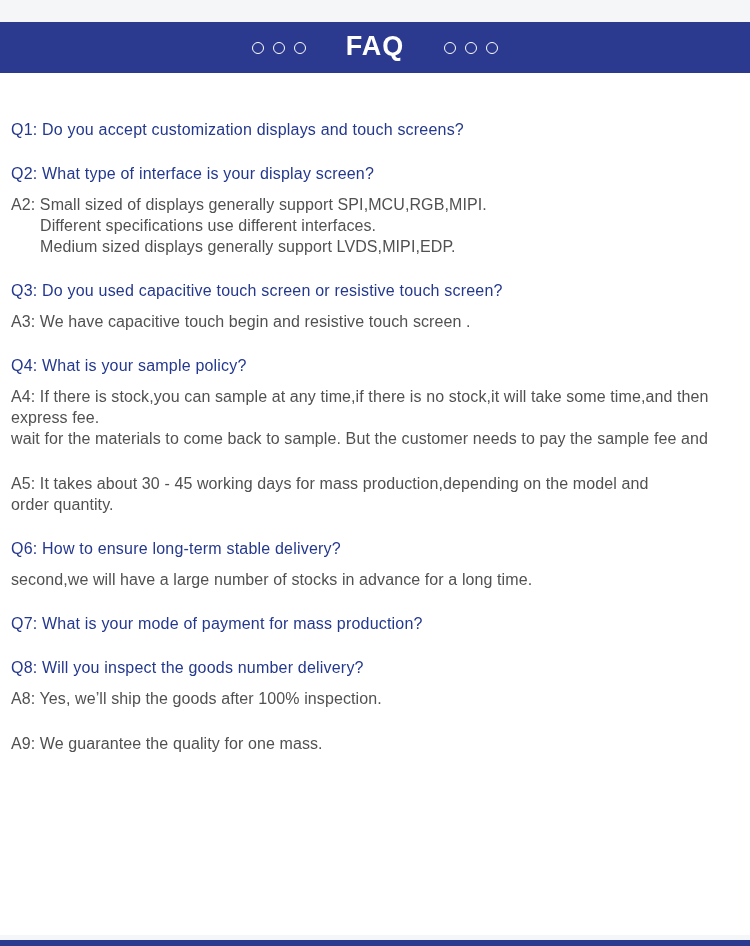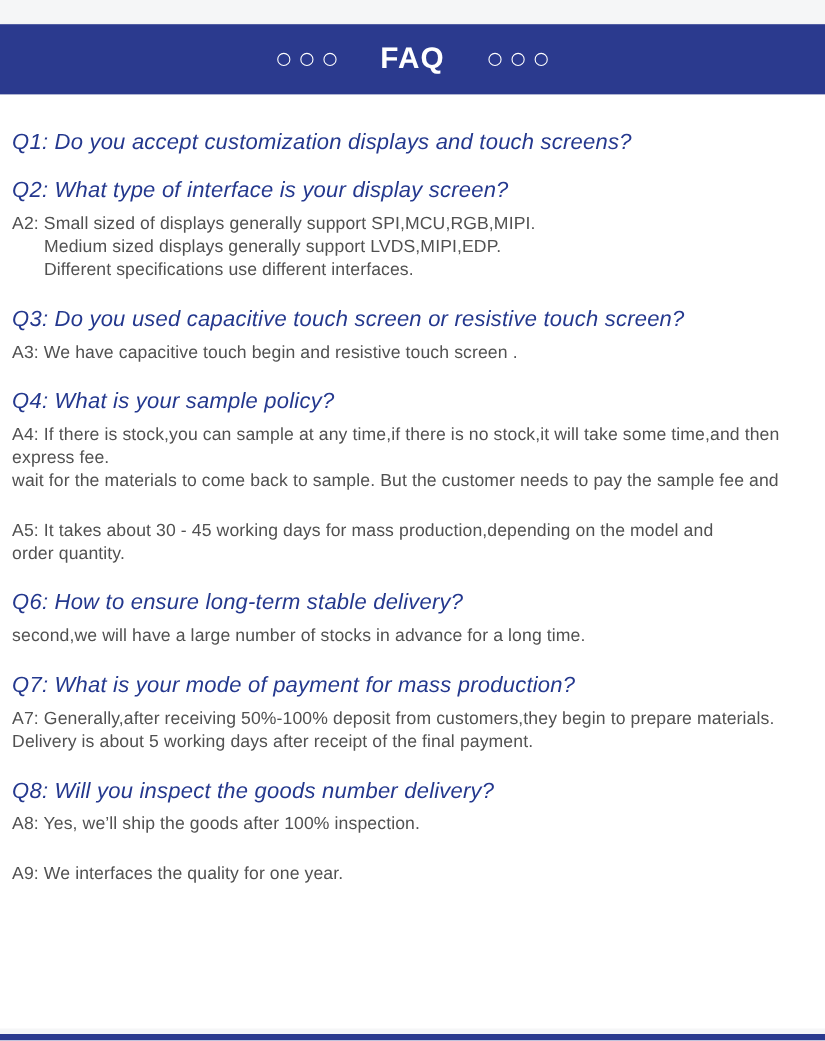--- a/index.html
+++ b/index.html
@@ -18,21 +18,21 @@
     --qblue: #24388e;
     --agray: #515151;
     --strip: #f5f6f7;
   }
   .top-strip {
     height: 22px;
     background: var(--strip);
     flex: 0 0 auto;
   }
   .header-band {
-    height: 64px;
+    height: 51px;
     background: var(--navy);
     flex: 0 0 auto;
     display: flex;
     align-items: center;
     justify-content: center;
     gap: 40px;
     box-shadow: 0 2px 4px rgba(0,0,0,0.08);
   }
   .dots {
     display: flex;
@@ -59,26 +59,25 @@
     background: #ffffff;
     padding: 33px 12px 0 11px;
     box-sizing: border-box;
     overflow: hidden;
   }
   .faq-item {
     margin-bottom: 24px;
   }
   .faq-question {
     color: var(--qblue);
-    font-size: 20px;
+    font-size: 16px;
     line-height: 20px;
     letter-spacing: 0.2px;
-    margin: 0 0 10px 0;
+    margin: 14px 0 10px 0;
     white-space: nowrap;
-    font-style: italic;
   }
   .faq-answer-line {
     color: var(--agray);
     font-size: 16px;
     line-height: 21px;
     letter-spacing: 0.1px;
     white-space: nowrap;
   }
   .faq-answer-line.indent {
     padding-left: 29px;
@@ -115,22 +114,22 @@
 
 <div class="content" id="faq-list">
   <div class="faq-item">
     <div class="faq-question">Q1: Do you accept customization displays and touch screens?</div>
   </div>
 
   <div class="faq-item">
     <div class="faq-question">Q2: What type of interface is your display screen?</div>
     <div class="faq-answer">
         <div class="faq-answer-line">A2: Small sized of displays generally support SPI,MCU,RGB,MIPI.</div>
+        <div class="faq-answer-line indent">Different specifications use different interfaces.</div>
         <div class="faq-answer-line indent">Medium sized displays generally support LVDS,MIPI,EDP.</div>
-        <div class="faq-answer-line indent">Different specifications use different interfaces.</div>
       </div>
   </div>
 
   <div class="faq-item">
     <div class="faq-question">Q3: Do you used capacitive touch screen or resistive touch screen?</div>
     <div class="faq-answer">
         <div class="faq-answer-line">A3: We have capacitive touch begin and resistive touch screen .</div>
       </div>
   </div>
 
@@ -152,34 +151,30 @@
 
   <div class="faq-item">
     <div class="faq-question">Q6: How to ensure long-term stable delivery?</div>
     <div class="faq-answer">
         <div class="faq-answer-line">second,we will have a large number of stocks in advance for a long time.</div>
       </div>
   </div>
 
   <div class="faq-item">
     <div class="faq-question">Q7: What is your mode of payment for mass production?</div>
-    <div class="faq-answer">
-        <div class="faq-answer-line">A7: Generally,after receiving 50%-100% deposit from customers,they begin to prepare materials.</div>
-        <div class="faq-answer-line">Delivery is about 5 working days after receipt of the final payment.</div>
-      </div>
   </div>
 
   <div class="faq-item">
     <div class="faq-question">Q8: Will you inspect the goods number delivery?</div>
     <div class="faq-answer">
         <div class="faq-answer-line">A8: Yes, we’ll ship the goods after 100% inspection.</div>
       </div>
   </div>
 
   <div class="faq-item">
     <div class="faq-answer">
-        <div class="faq-answer-line">A9: We interfaces the quality for one year.</div>
+        <div class="faq-answer-line">A9: We guarantee the quality for one mass.</div>
       </div>
   </div>
 </div>
 
 <div class="bottom-gray"></div>
 <div class="bottom-navy"></div>
 
 </body></html>

